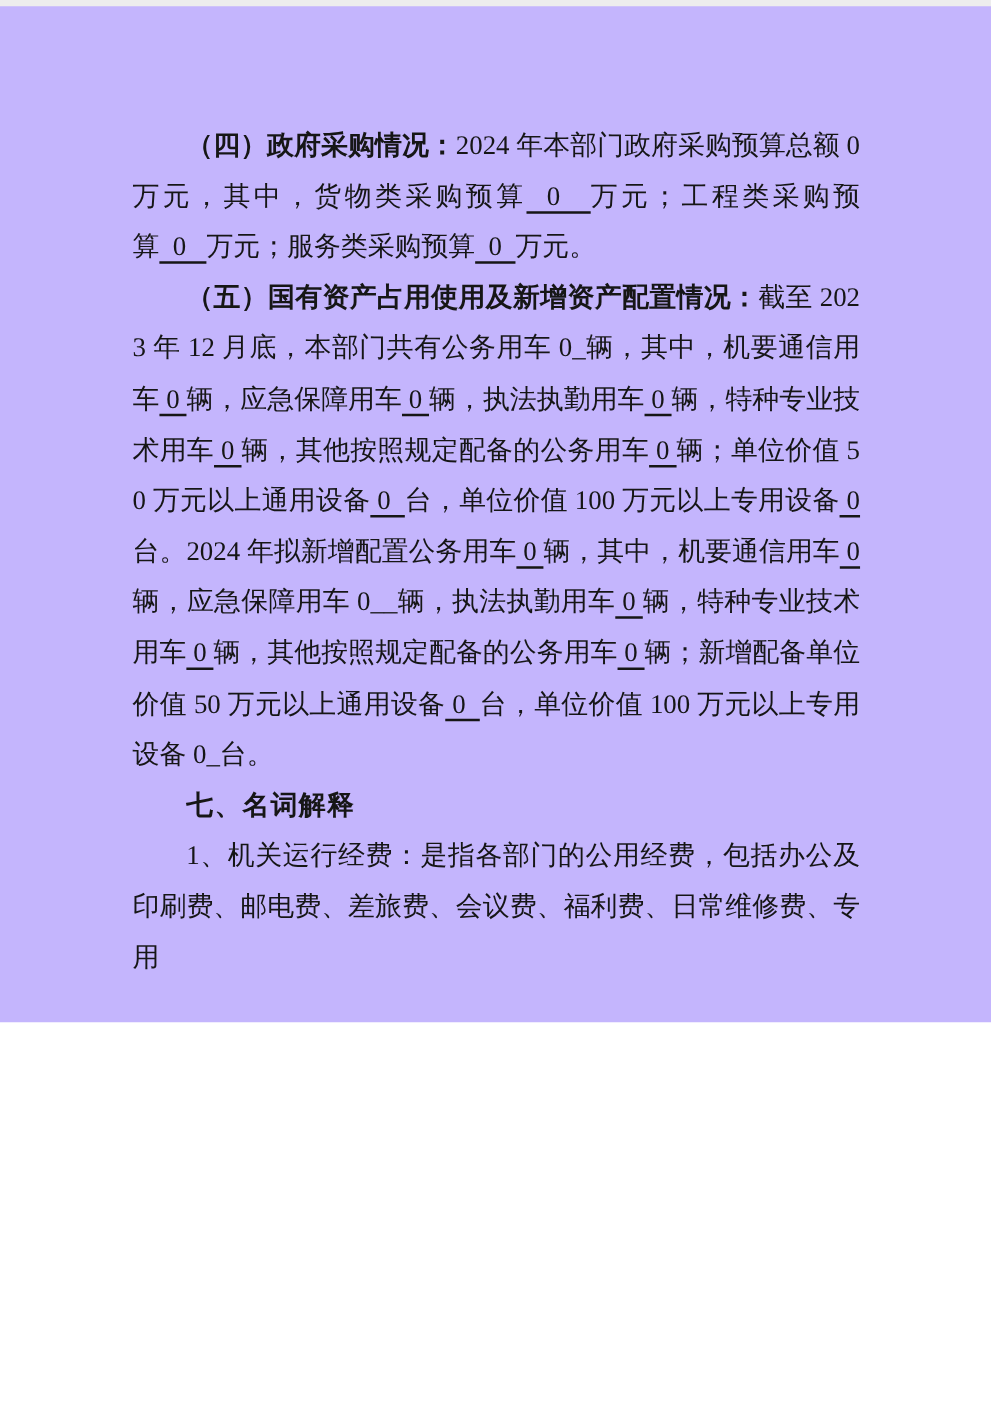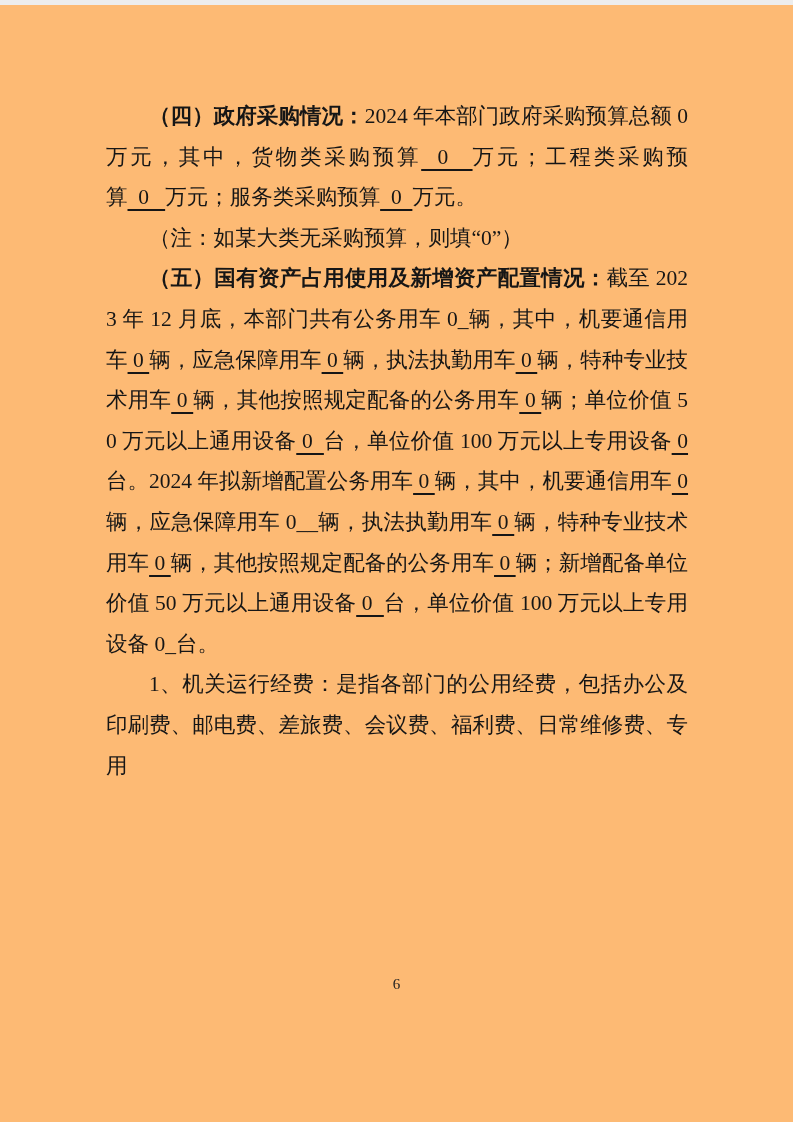--- a/index.html
+++ b/index.html
@@ -3,22 +3,22 @@
 <meta charset="utf-8">
 <style>
   html, body {
     margin: 0;
     padding: 0;
     background: #ffffff;
   }
   .page {
     position: relative;
     width: 793px;
-    height: 1122px;
-    background: #fdba74;
+    height: 818px;
+    background: #c4b5fd;
     overflow: hidden;
     color: #161616;
   }
   .scan-edge {
     position: absolute;
     top: 0; left: 0; right: 0;
     height: 5px;
     background: #ededed;
   }
   .content {
@@ -61,18 +61,18 @@
     color: #222222;
   }
 </style>
 </head>
 <body>
 
 <div class="page">
   <div class="scan-edge"></div>
   <div class="content">
       <p class="para"><span class="seg-bold">（四）政府采购情况：</span><span>2024 年本部门政府采购预算总额 0 万元，其中，货物类采购预算</span><span class="seg-underline">&nbsp;&nbsp;0&nbsp;&nbsp;&nbsp;</span><span>万元；工程类采购预算</span><span class="seg-underline">&nbsp;&nbsp;0&nbsp;&nbsp;&nbsp;</span><span>万元；服务类采购预算</span><span class="seg-underline">&nbsp;&nbsp;0&nbsp;&nbsp;</span><span>万元。</span></p>
-      <p class="para"><span>（注：如某大类无采购预算，则填“0”）</span></p>
       <p class="para"><span class="seg-bold">（五）国有资产占用使用及新增资产配置情况：</span><span>截至 2023 年 12 月底，本部门共有公务用车 0_辆，其中，机要通信用车</span><span class="seg-underline">&nbsp;0&nbsp;</span><span>辆，应急保障用车</span><span class="seg-underline">&nbsp;0&nbsp;</span><span>辆，执法执勤用车</span><span class="seg-underline">&nbsp;0&nbsp;</span><span>辆，特种专业技术用车</span><span class="seg-underline">&nbsp;0&nbsp;</span><span>辆，其他按照规定配备的公务用车</span><span class="seg-underline">&nbsp;0&nbsp;</span><span>辆；单位价值 50 万元以上通用设备</span><span class="seg-underline">&nbsp;0&nbsp;&nbsp;</span><span>台，单位价值 100 万元以上专用设备</span><span class="seg-underline">&nbsp;0</span><span>台。2024 年拟新增配置公务用车</span><span class="seg-underline">&nbsp;0&nbsp;</span><span>辆，其中，机要通信用车</span><span class="seg-underline">&nbsp;0</span><span>辆，应急保障用车 0__辆，执法执勤用车</span><span class="seg-underline">&nbsp;0&nbsp;</span><span>辆，特种专业技术用车</span><span class="seg-underline">&nbsp;0&nbsp;</span><span>辆，其他按照规定配备的公务用车</span><span class="seg-underline">&nbsp;0&nbsp;</span><span>辆；新增配备单位价值 50 万元以上通用设备</span><span class="seg-underline">&nbsp;0&nbsp;&nbsp;</span><span>台，单位价值 100 万元以上专用设备 0_台。</span></p>
+      <p class="para heading"><span>七、名词解释</span></p>
       <p class="para"><span>1、机关运行经费：是指各部门的公用经费，包括办公及印刷费、邮电费、差旅费、会议费、福利费、日常维修费、专用</span></p>
     </div>
   <div class="page-number">6</div>
 </div>
 
 </body></html>

